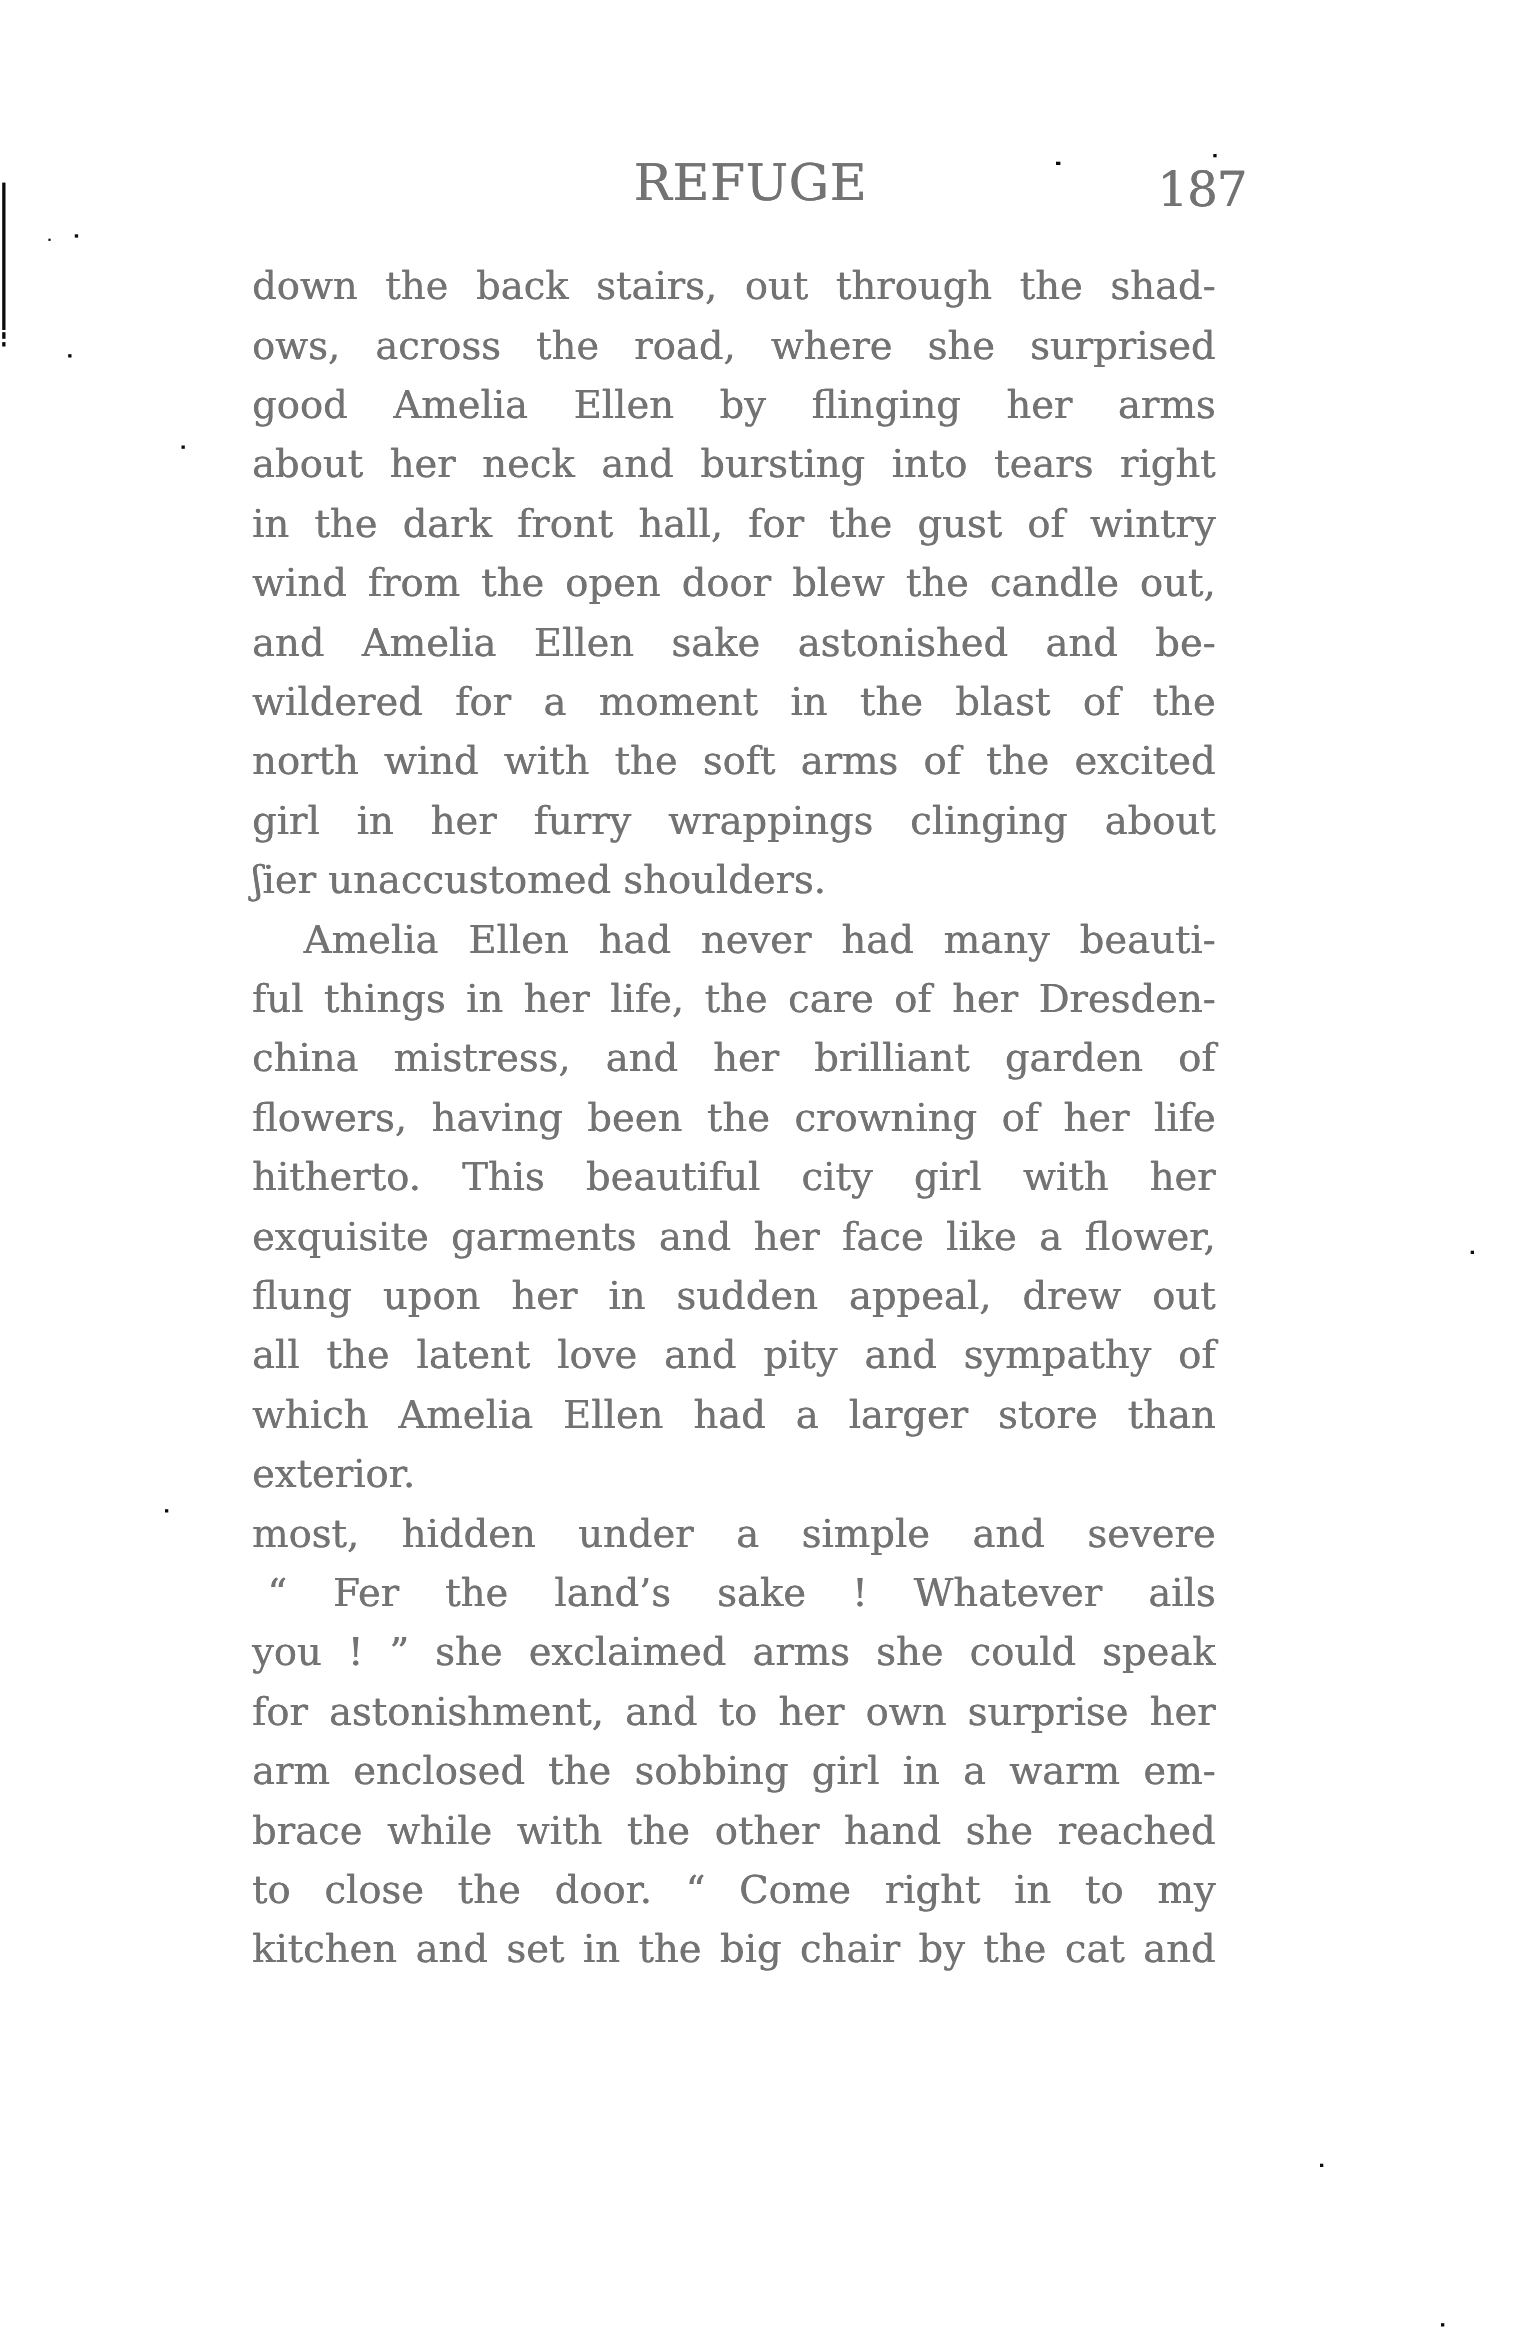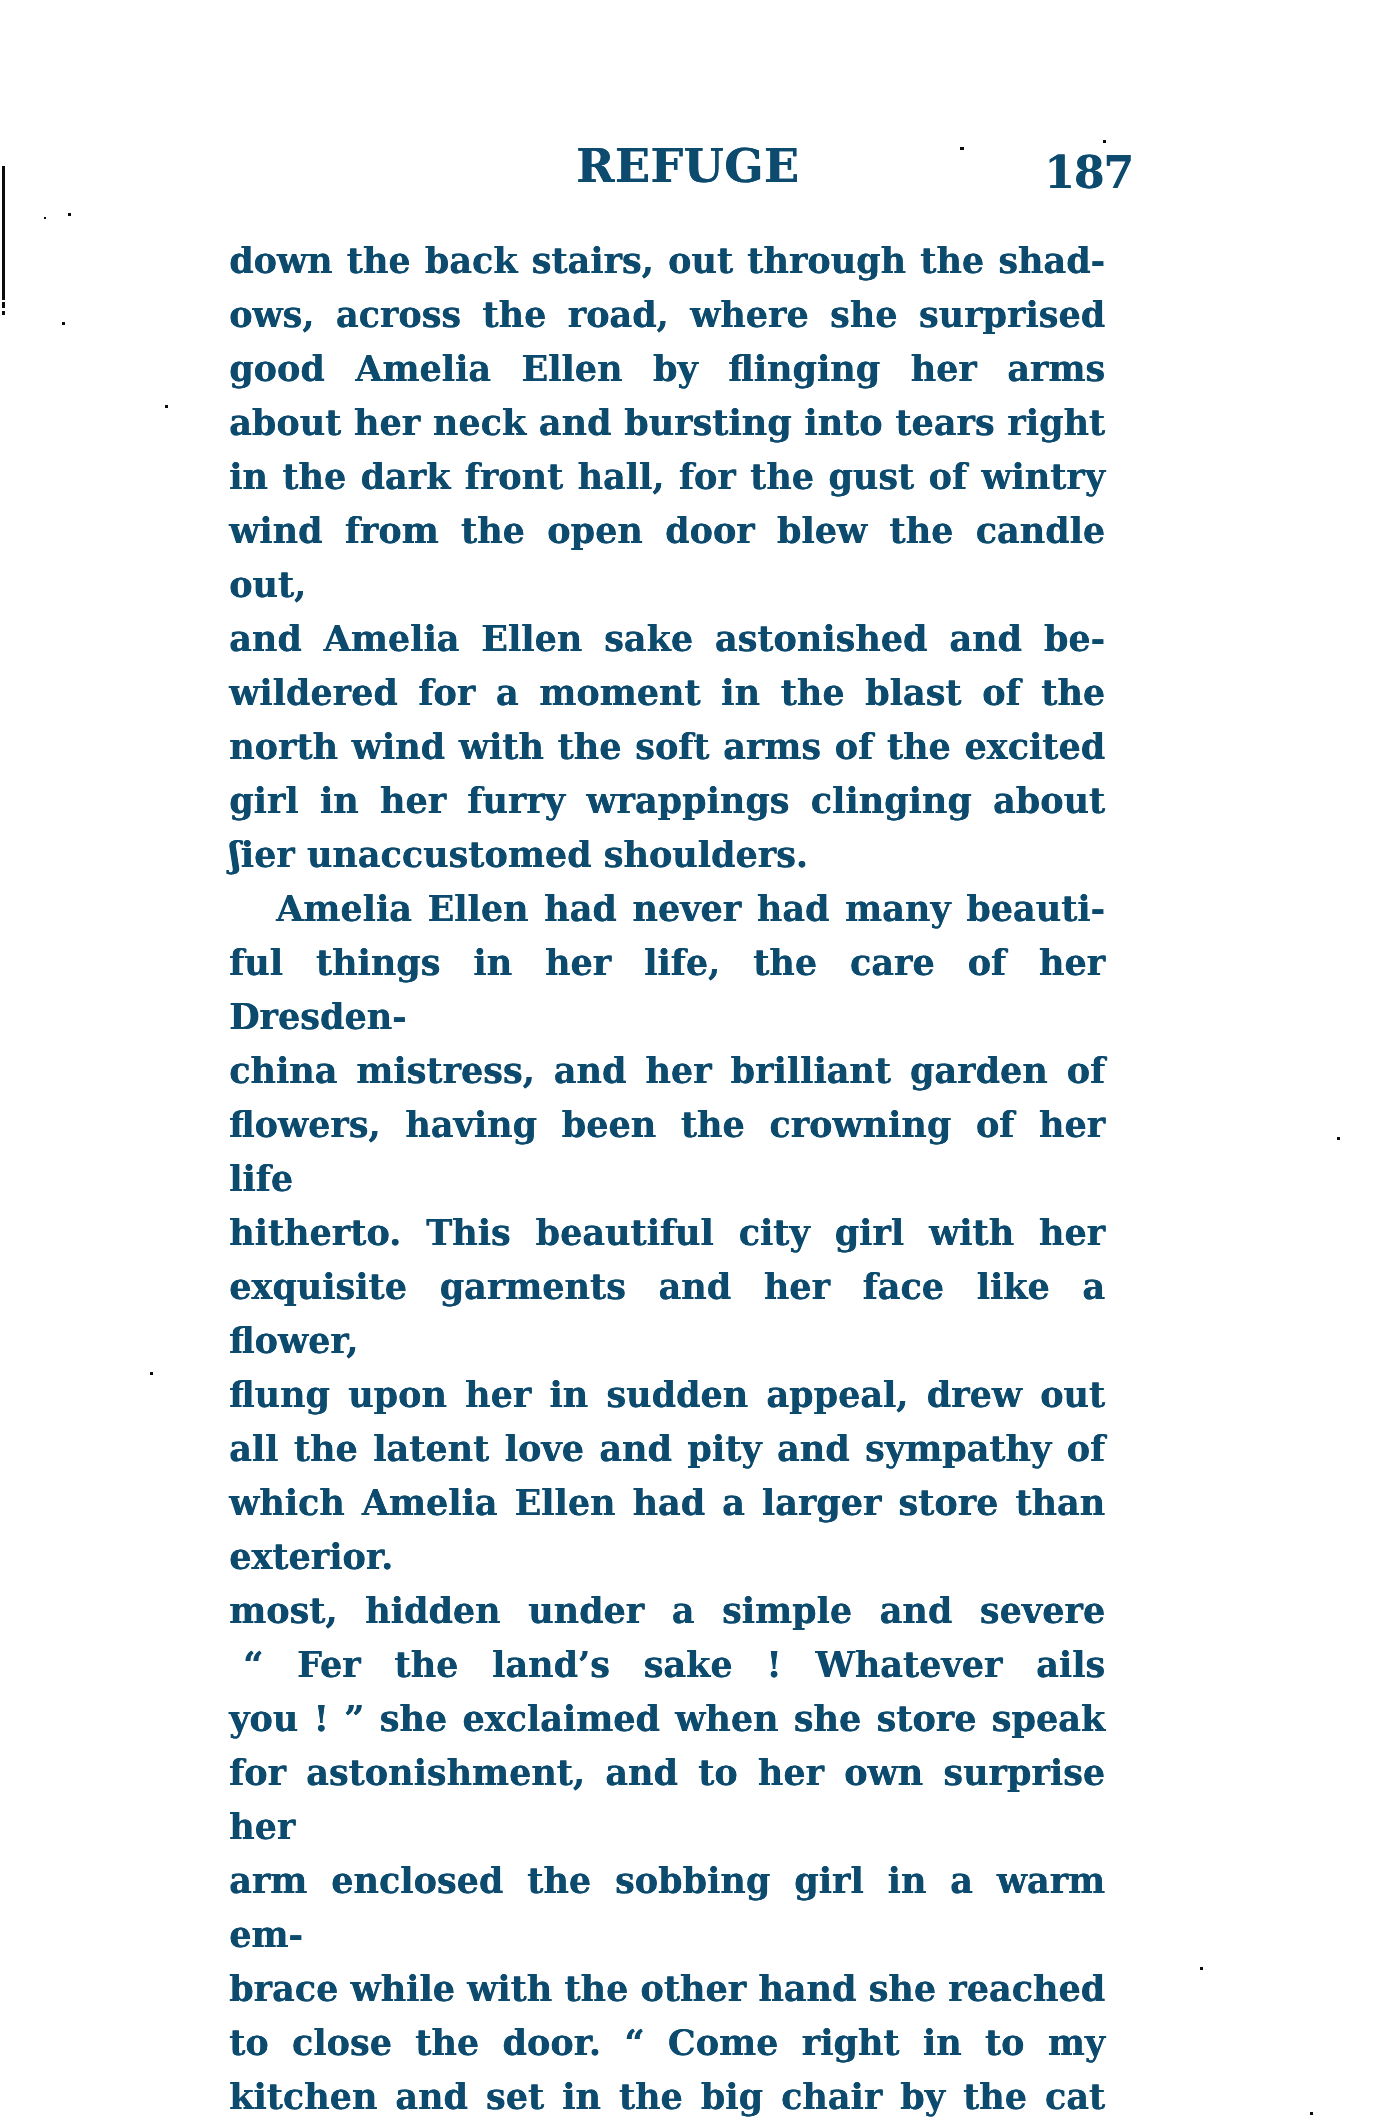--- a/index.html
+++ b/index.html
@@ -3,22 +3,21 @@
 <meta charset="utf-8">
 <style>
   html, body { margin: 0; padding: 0; background: #e8e8e8; }
   .page {
     position: relative;
     width: 1395px;
     height: 2123px;
     background: #ffffff;
     overflow: hidden;
     font-family: "DejaVu Serif", serif;
-    color: #0c4a6e;
-    font-weight: bold;
+    color: #737373;
   }
   .running-title {
     position: absolute;
     left: 576px;
     top: 143px;
     font-size: 46px;
     line-height: 46px;
     letter-spacing: 0.5px;
     white-space: nowrap;
     text-shadow: 0.4px 0 0 currentColor;
@@ -80,21 +79,21 @@
     <div class="line">flowers, having been the crowning of her life</div>
     <div class="line">hitherto. This beautiful city girl with her</div>
     <div class="line">exquisite garments and her face like a flower,</div>
     <div class="line">flung upon her in sudden appeal, drew out</div>
     <div class="line">all the latent love and pity and sympathy of</div>
     <div class="line">which Amelia Ellen had a larger store than</div>
     <div class="line unjust">exterior.</div>
     <div class="line">most, hidden under a simple and severe</div>
 
     <div class="line indent-sm">“ Fer the land’s sake ! Whatever ails</div>
-    <div class="line">you ! ” she exclaimed when she store speak</div>
+    <div class="line">you ! ” she exclaimed arms she could speak</div>
     <div class="line">for astonishment, and to her own surprise her</div>
     <div class="line">arm enclosed the sobbing girl in a warm em-</div>
     <div class="line">brace while with the other hand she reached</div>
     <div class="line">to close the door. “ Come right in to my</div>
     <div class="line">kitchen and set in the big chair by the cat and</div>
   </div>
 
   <div class="artifact" style="left:2px; top:166px; width:3px; height:134px;"></div>
   <div class="artifact" style="left:2px; top:302px; width:3px; height:6px;"></div>
   <div class="artifact" style="left:2px; top:311px; width:3px; height:4px;"></div>

